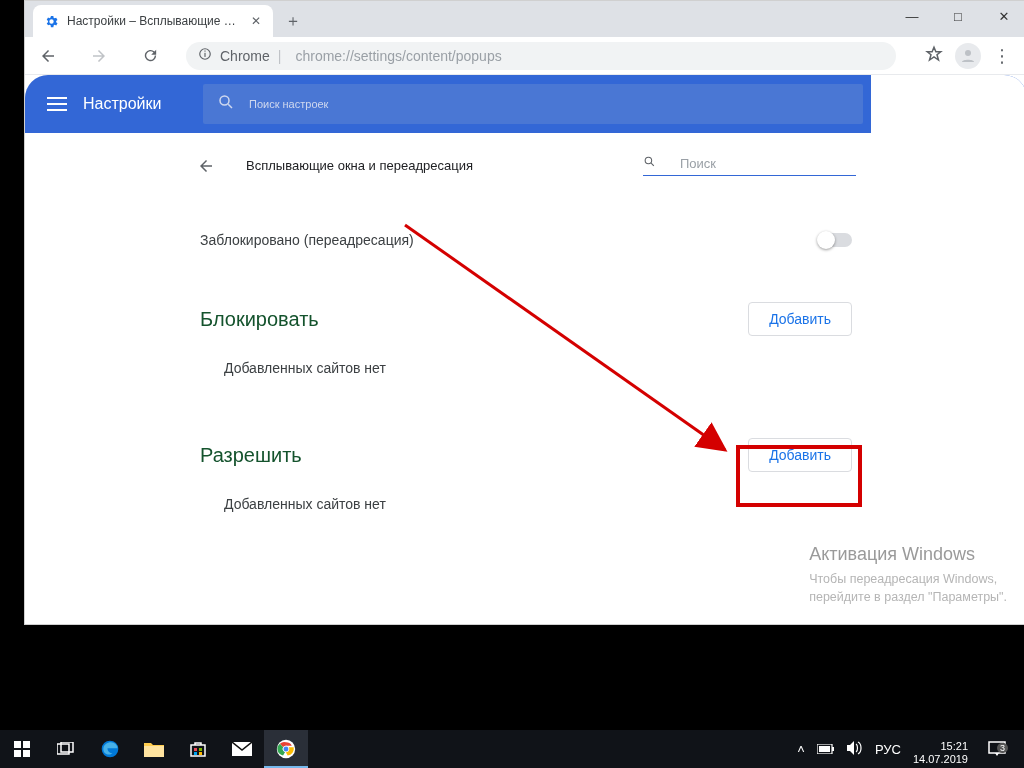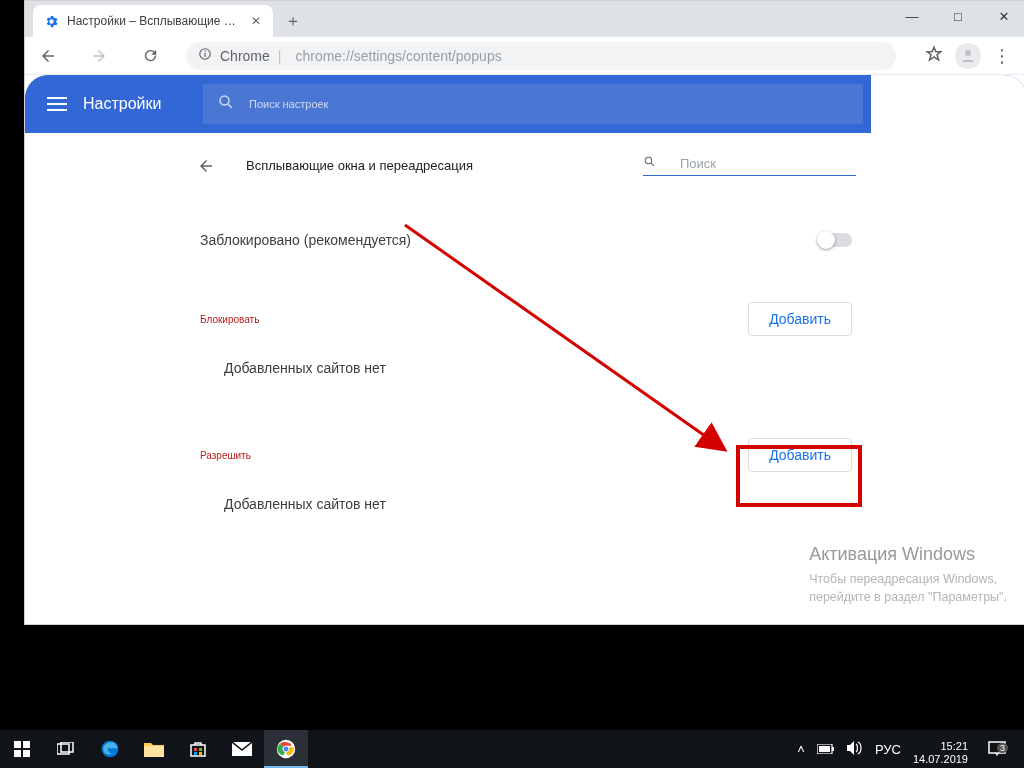--- a/index.html
+++ b/index.html
@@ -97,21 +97,21 @@
   }
   .toggle .knob {
     position:absolute; width:18px; height:18px; background:#fff; border-radius:50%;
     box-shadow: 0 1px 3px rgba(0,0,0,.4); top:-2px; left:-1px;
   }
 
   .section-row {
     display:flex; align-items:center; justify-content:space-between;
     padding: 24px 4px 6px 4px;
   }
-  .section-label { font-size: 10px; color:#b91c1c; }
+  .section-label { font-size: 20px; color:#14532d; }
   .add-btn {
     border:1px solid #dadce0; background:#fff; color:#1a73e8; font-size:14px;
     padding: 8px 20px; border-radius: 4px; cursor:pointer;
   }
 
   .empty-row { padding: 18px 4px 10px 28px; font-size: 14px; color:#3c4043;}
 
   .highlight-box {
     position:absolute; border: 4px solid #d40000; width: 126px; height: 62px;
     left: 711px; top: 370px; pointer-events:none;
@@ -249,21 +249,21 @@
               <svg width="13" height="13" viewBox="0 0 24 24">
                   <circle cx="10" cy="10" r="6" fill="none" stroke="#5f6368" stroke-width="2"></circle>
                   <line x1="15" y1="15" x2="20" y2="20" stroke="#5f6368" stroke-width="2"></line>
                 </svg>
             </span>
             <input type="text" placeholder="Поиск" style="">
           </div>
         </div>
 
         <div class="setting-row" style="margin-top:28px;">
-          <span>Заблокировано (рекомендуется)</span>
+          <span>Заблокировано (переадресация)</span>
           <div class="toggle">
               <div class="knob"></div>
             </div>
         </div>
 
         <div class="section-row" style="margin-top:16px;">
           <span class="section-label">Блокировать</span>
           <button class="add-btn">Добавить</button>
         </div>
         <div class="empty-row">Добавленных сайтов нет</div>

